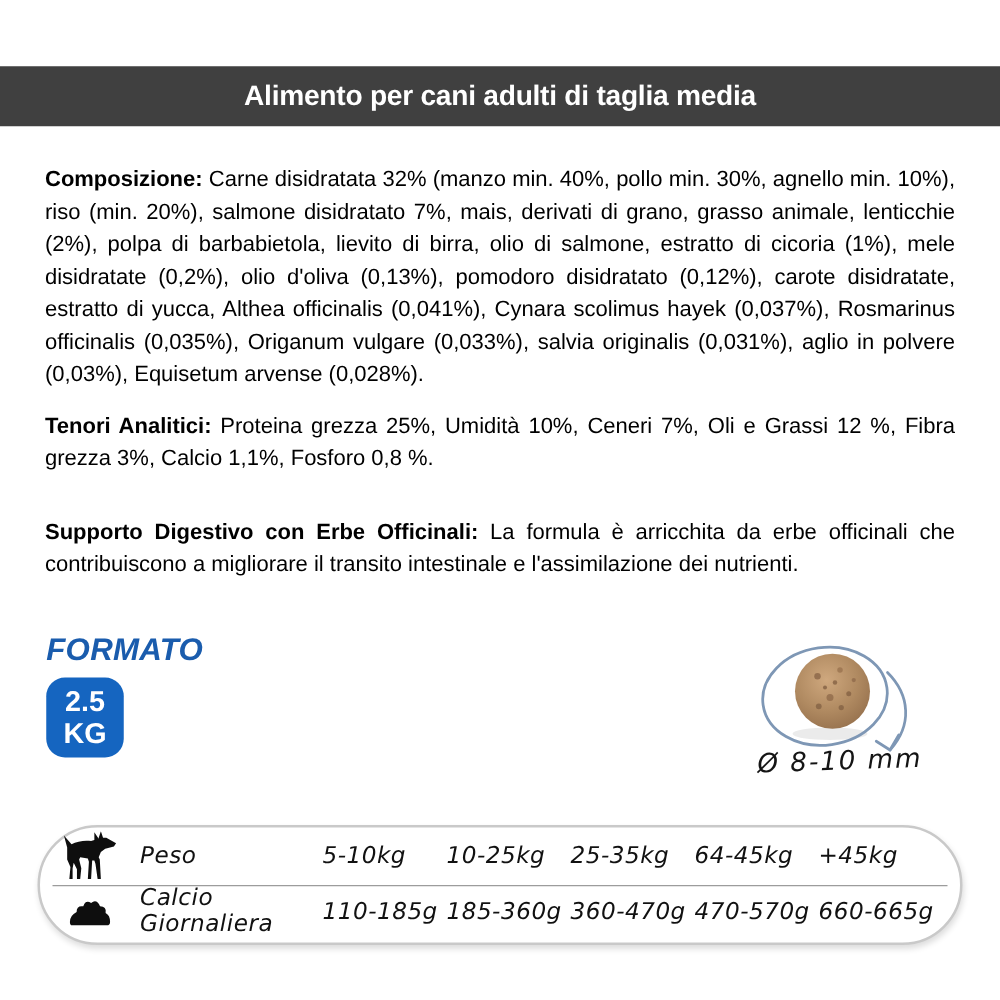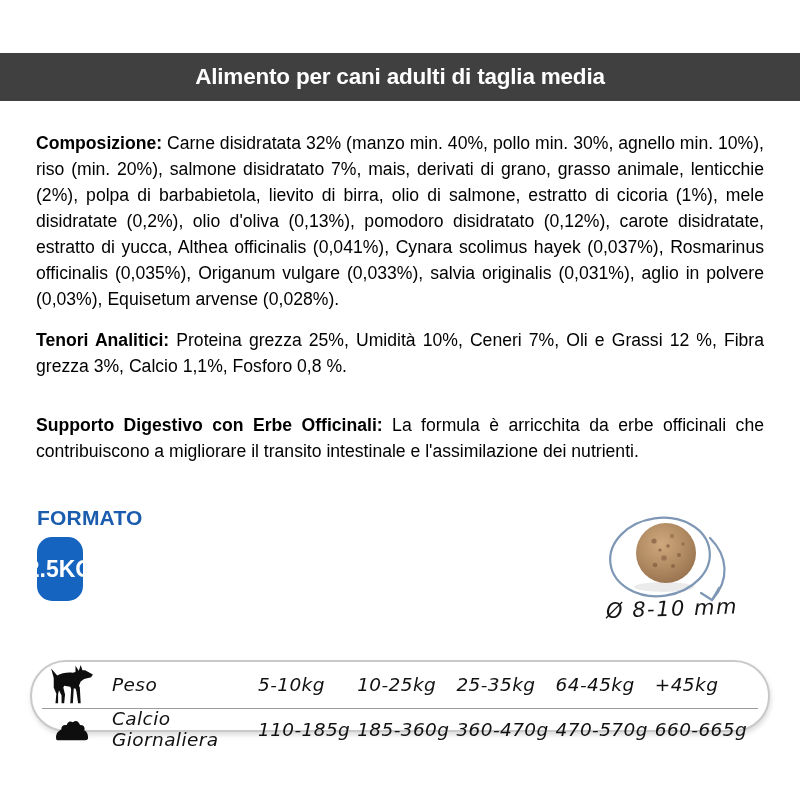--- a/index.html
+++ b/index.html
@@ -14,34 +14,34 @@
   
   .content { position:absolute; top:130px; left:36px; width:728px;
     color:#000000; font-size:17.6px; line-height:26px; text-align:justify; }
   .content p { margin:0; }
   .content b { font-weight:700; }
   .p-comp { margin-bottom:15px !important; }
   .p-anal { margin-bottom:33px !important; }
 
   
   .format-block { position:absolute; left:37px; top:506px; }
-  .format-label { color:#1a5cad; font-weight:700; font-size:21px; letter-spacing:0.2px; }
-  .weight-badge { margin-top:7px; width:46px; height:64px; background:#1565c0; border-radius:15px;
+  .format-label { color:#1a5cad; font-weight:700; font-size:25px; letter-spacing:0.2px;font-style:italic; }
+  .weight-badge { margin-top:7px; width:62px; height:64px; background:#1565c0; border-radius:15px;
     color:#ffffff; font-weight:700; font-size:23px; line-height:25px;
-    display:flex; align-items:center; justify-content:center; }
+    display:flex; flex-direction:column; align-items:center; justify-content:center; }
 
   
   .kibble-block { position:absolute; left:598px; top:508px; width:195px; height:135px; }
   .kibble-block svg { position:absolute; top:0; left:0; }
   .diameter-text { position:absolute; left:8px; top:88px; width:170px;
     font-family:"DejaVu Sans", sans-serif; font-style:italic; font-size:21px;
     letter-spacing:1.5px; color:#141414; transform:rotate(-2deg); }
 
   
-  .feeding-table { position:absolute; left:30px; top:660px; width:740px; height:72px;
+  .feeding-table { position:absolute; left:30px; top:660px; width:740px; height:96px;
     box-sizing:border-box; background:#ffffff; border:2px solid #c9c9c9; border-radius:48px;
     box-shadow:1px 3px 5px rgba(0,0,0,0.14); }
   .t-row { display:grid; grid-template-columns:80px 146px repeat(5,1fr);
     align-items:center; height:45px; padding-right:14px; }
   .t-row.second { height:44px; }
   .divider { position:absolute; top:46px; left:10px; right:10px; height:1px; background:#9c9c9c; }
   .icon-cell { display:flex; justify-content:center; align-items:flex-end; }
   .label-cell, .val-cell { font-family:"DejaVu Sans", sans-serif; font-style:italic;
     font-size:18.5px; letter-spacing:0.4px; color:#111111; }
   .val-cell { }

